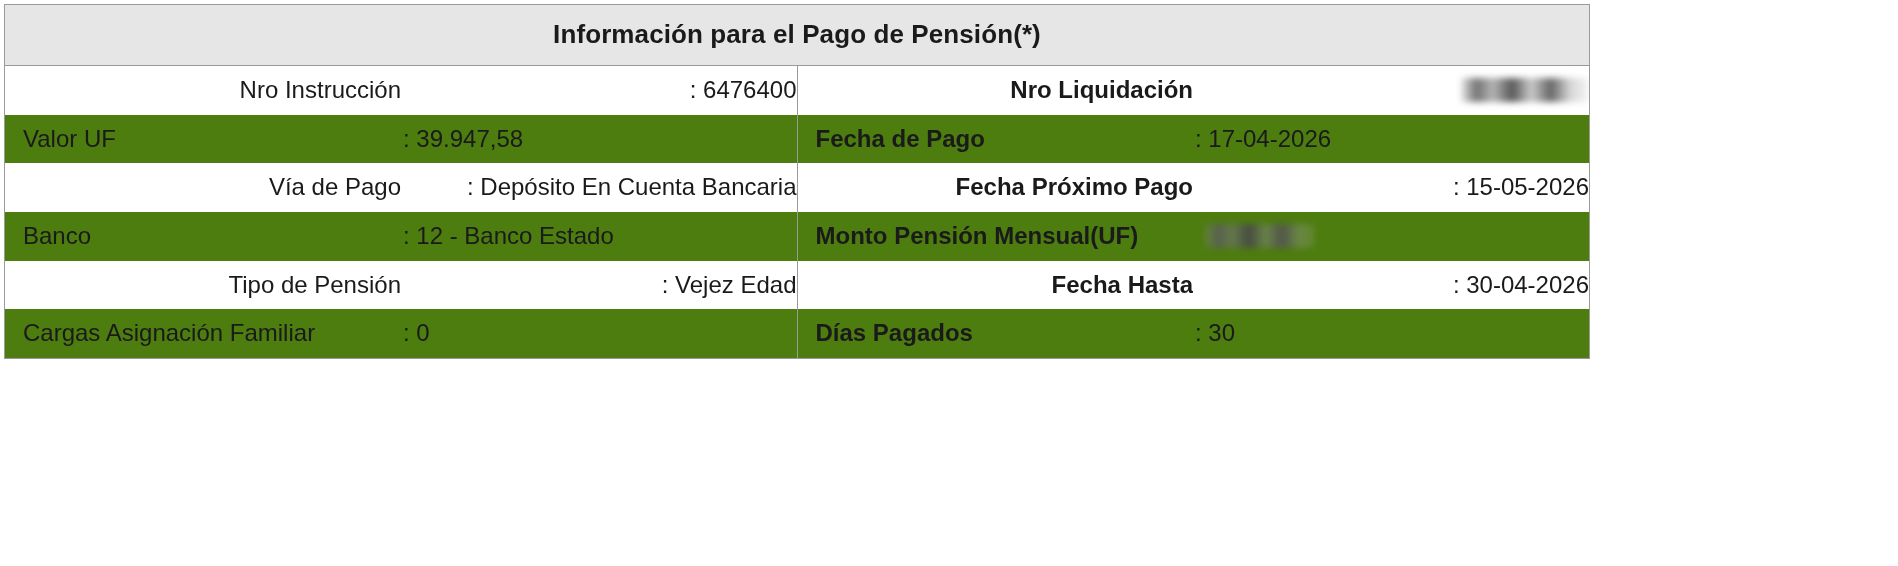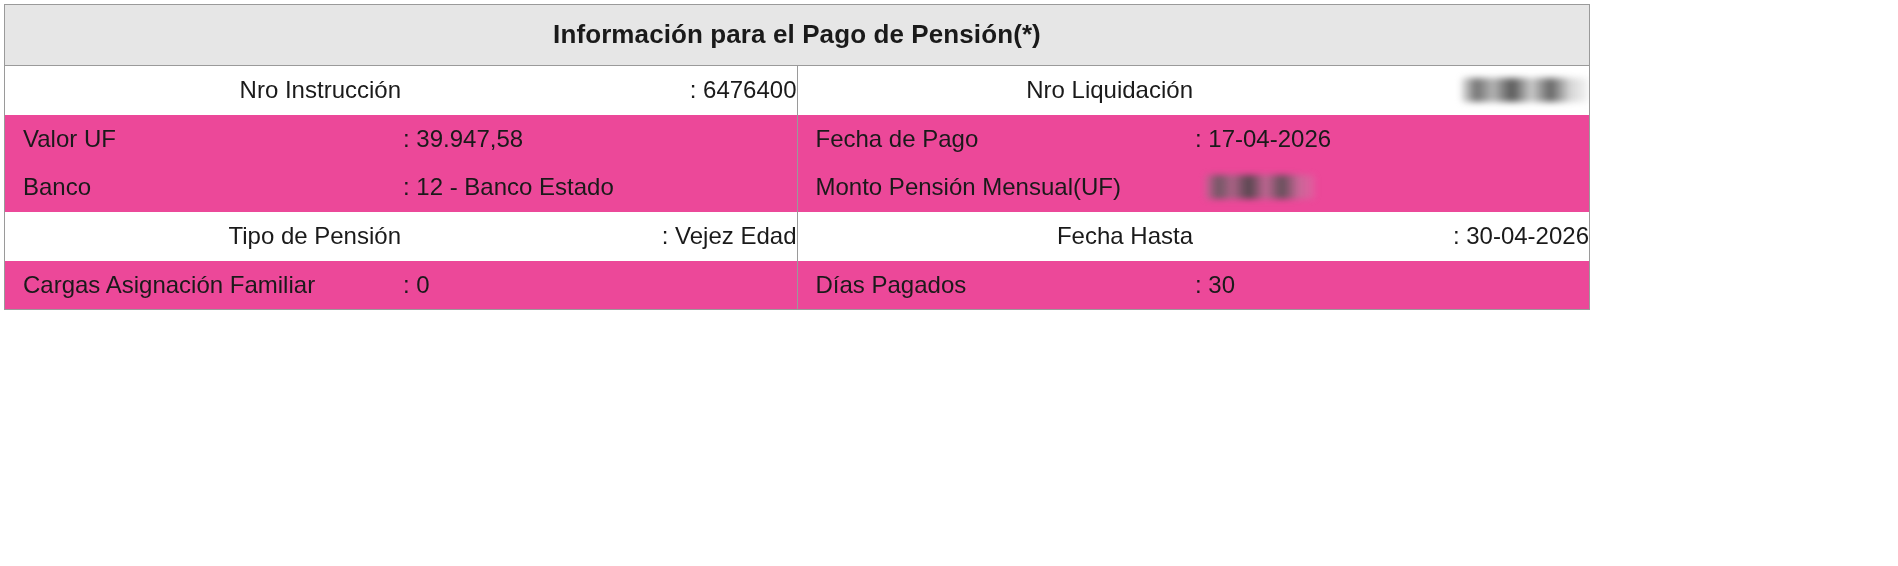--- a/index.html
+++ b/index.html
@@ -37,24 +37,25 @@
     font-size: 24px;
     padding: 10px 0 11px 0;
     vertical-align: middle;
     line-height: 1.15;
     white-space: nowrap;
     overflow: hidden;
   }
   td.lbl { padding-left: 18px; }
   td.val { padding-left: 2px; }
   tr.odd td { background: #ffffff; text-align: right; }
-  tr.even td { background: #ec4899; }
+  tr.even td { background: #4d7c0f; }
   td.sep {
     border-left: 1px solid #9a9a9a;
     padding-left: 18px;
+    font-weight: bold;
   }
   .col-l1 { width: 22.0%; }
   .col-v1 { width: 27.6%; }
   .col-l2 { width: 23.0%; }
   .col-v2 { width: 27.4%; }
   .masked {
     display: inline-block;
     height: 24px;
     border-radius: 3px;
     vertical-align: middle;
@@ -93,20 +94,26 @@
         <td class="val col-v2"><span class="masked w-nro"></span></td>
       </tr>
 
       <tr class="even">
         <td class="lbl col-l1">Valor UF</td>
         <td class="val col-v1">: 39.947,58</td>
         <td class="lbl col-l2 sep">Fecha de Pago</td>
         <td class="val col-v2">: 17-04-2026</td>
       </tr>
 
+      <tr class="odd">
+        <td class="lbl col-l1">Vía de Pago</td>
+        <td class="val col-v1">: Depósito En Cuenta Bancaria</td>
+        <td class="lbl col-l2 sep">Fecha Próximo Pago</td>
+        <td class="val col-v2">: 15-05-2026</td>
+      </tr>
 
       <tr class="even">
         <td class="lbl col-l1">Banco</td>
         <td class="val col-v1">: 12 - Banco Estado</td>
         <td class="lbl col-l2 sep">Monto Pensión Mensual(UF)</td>
         <td class="val col-v2"><span class="masked w-monto"></span></td>
       </tr>
 
 
 

